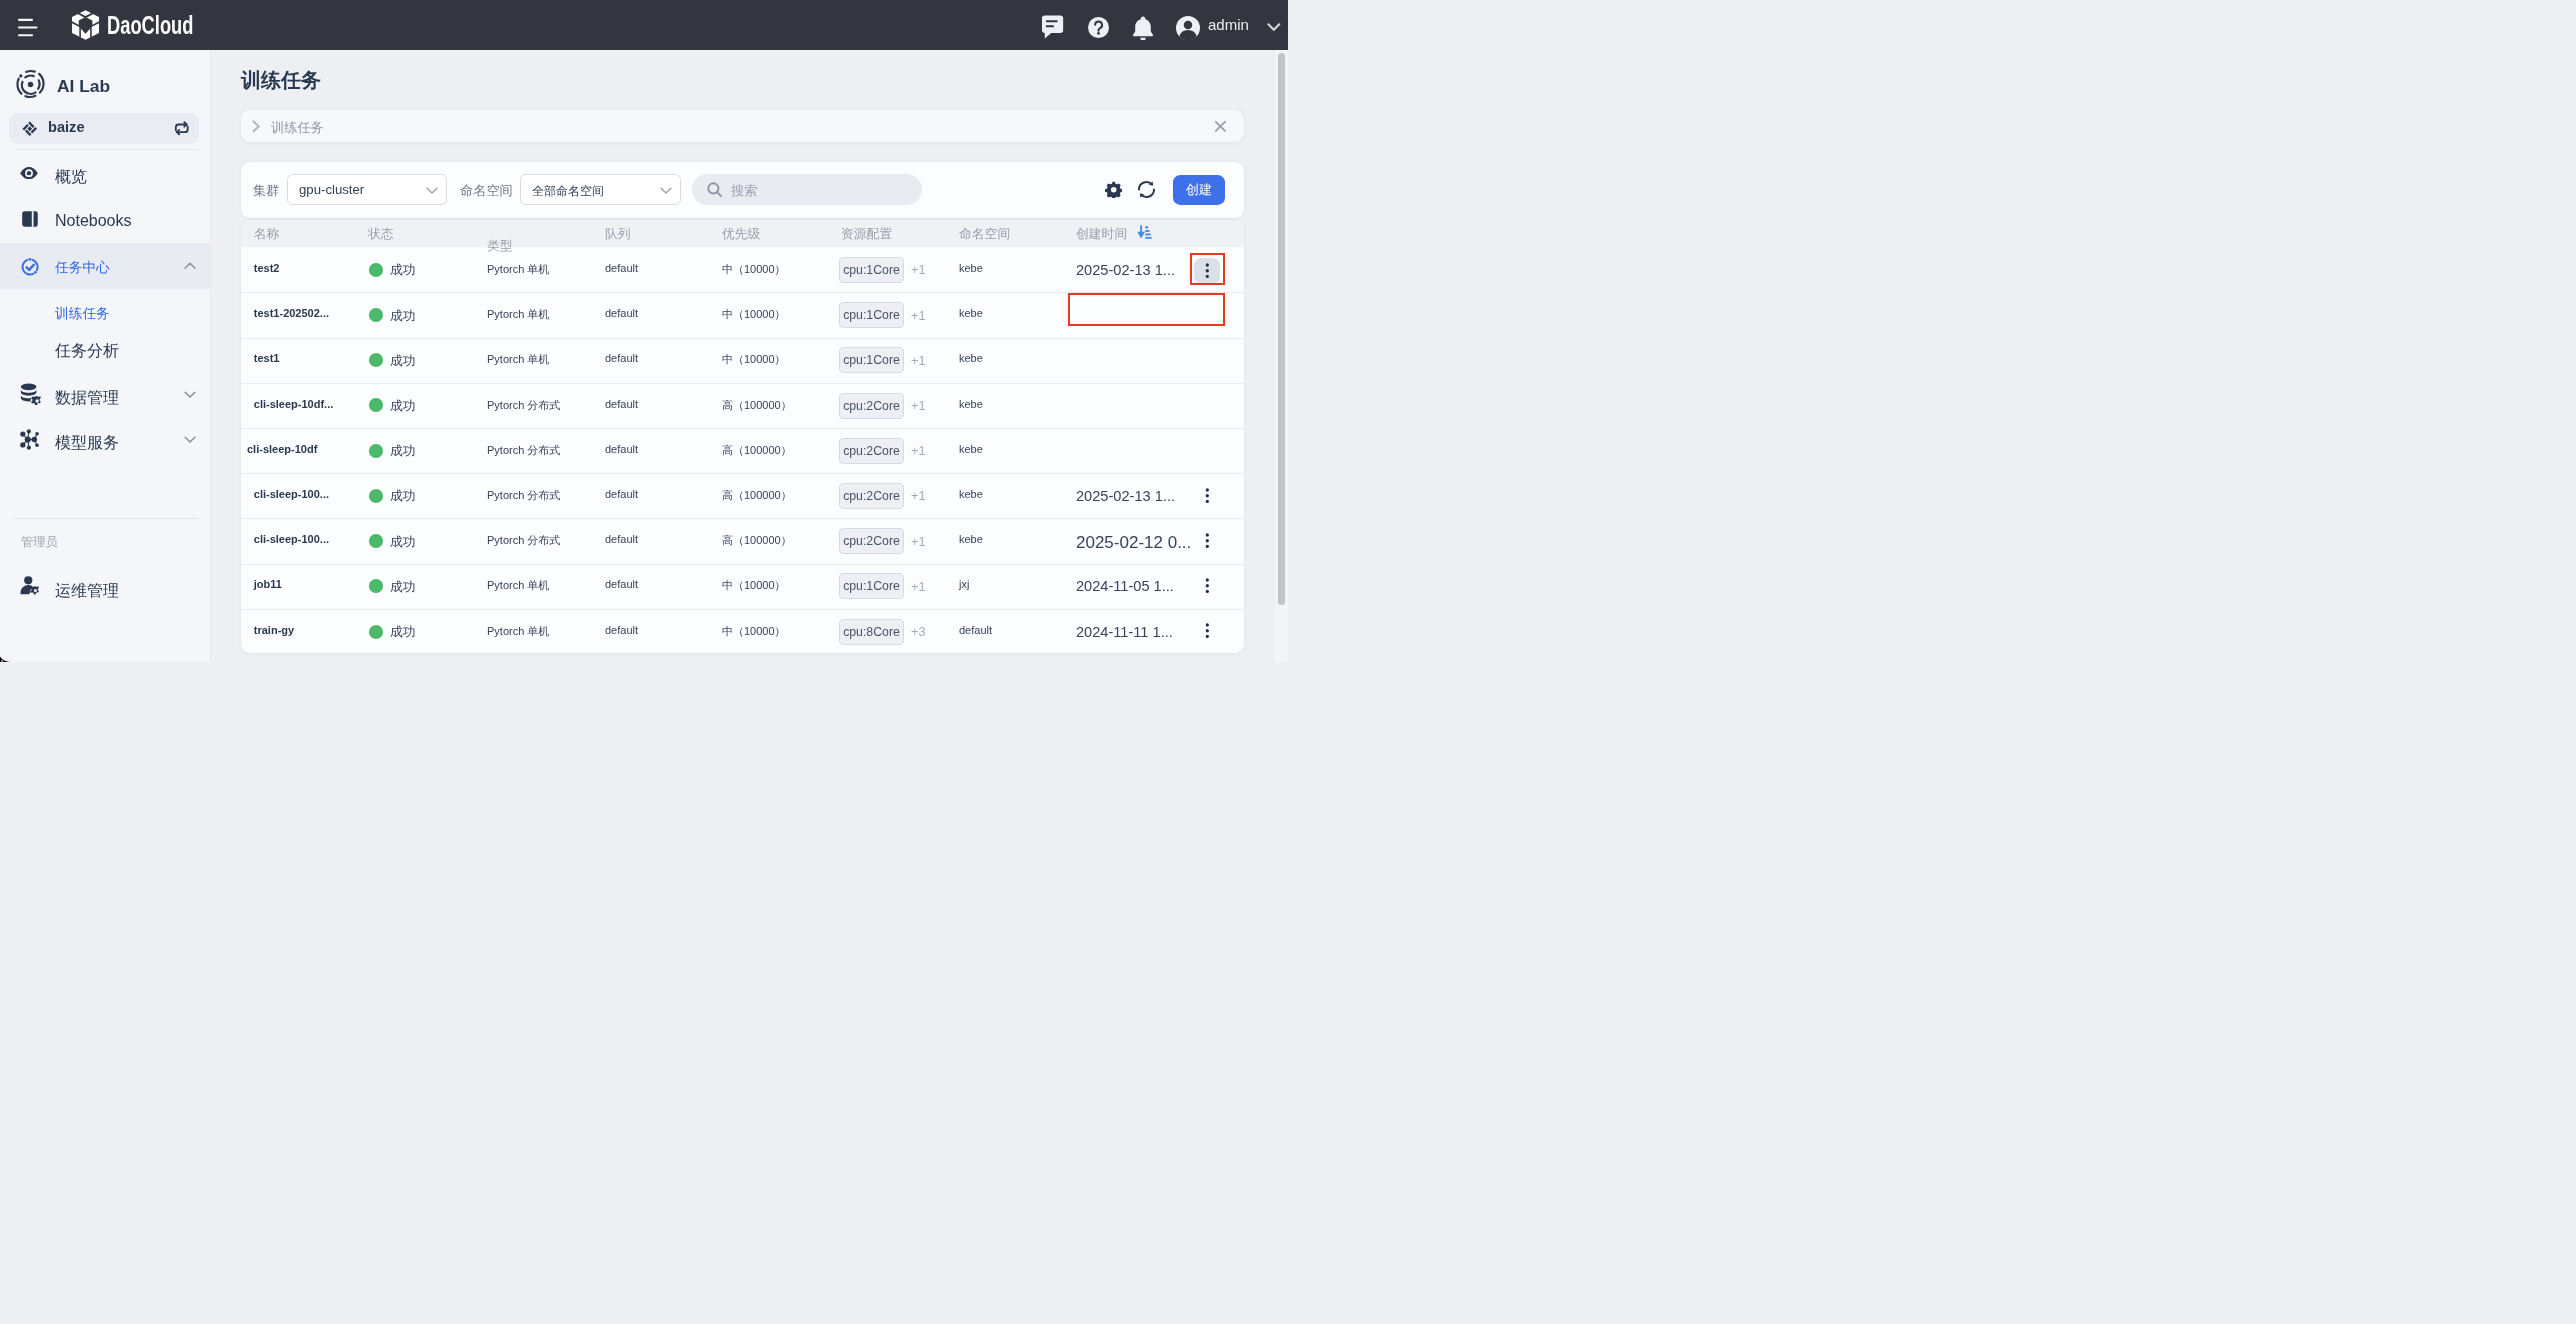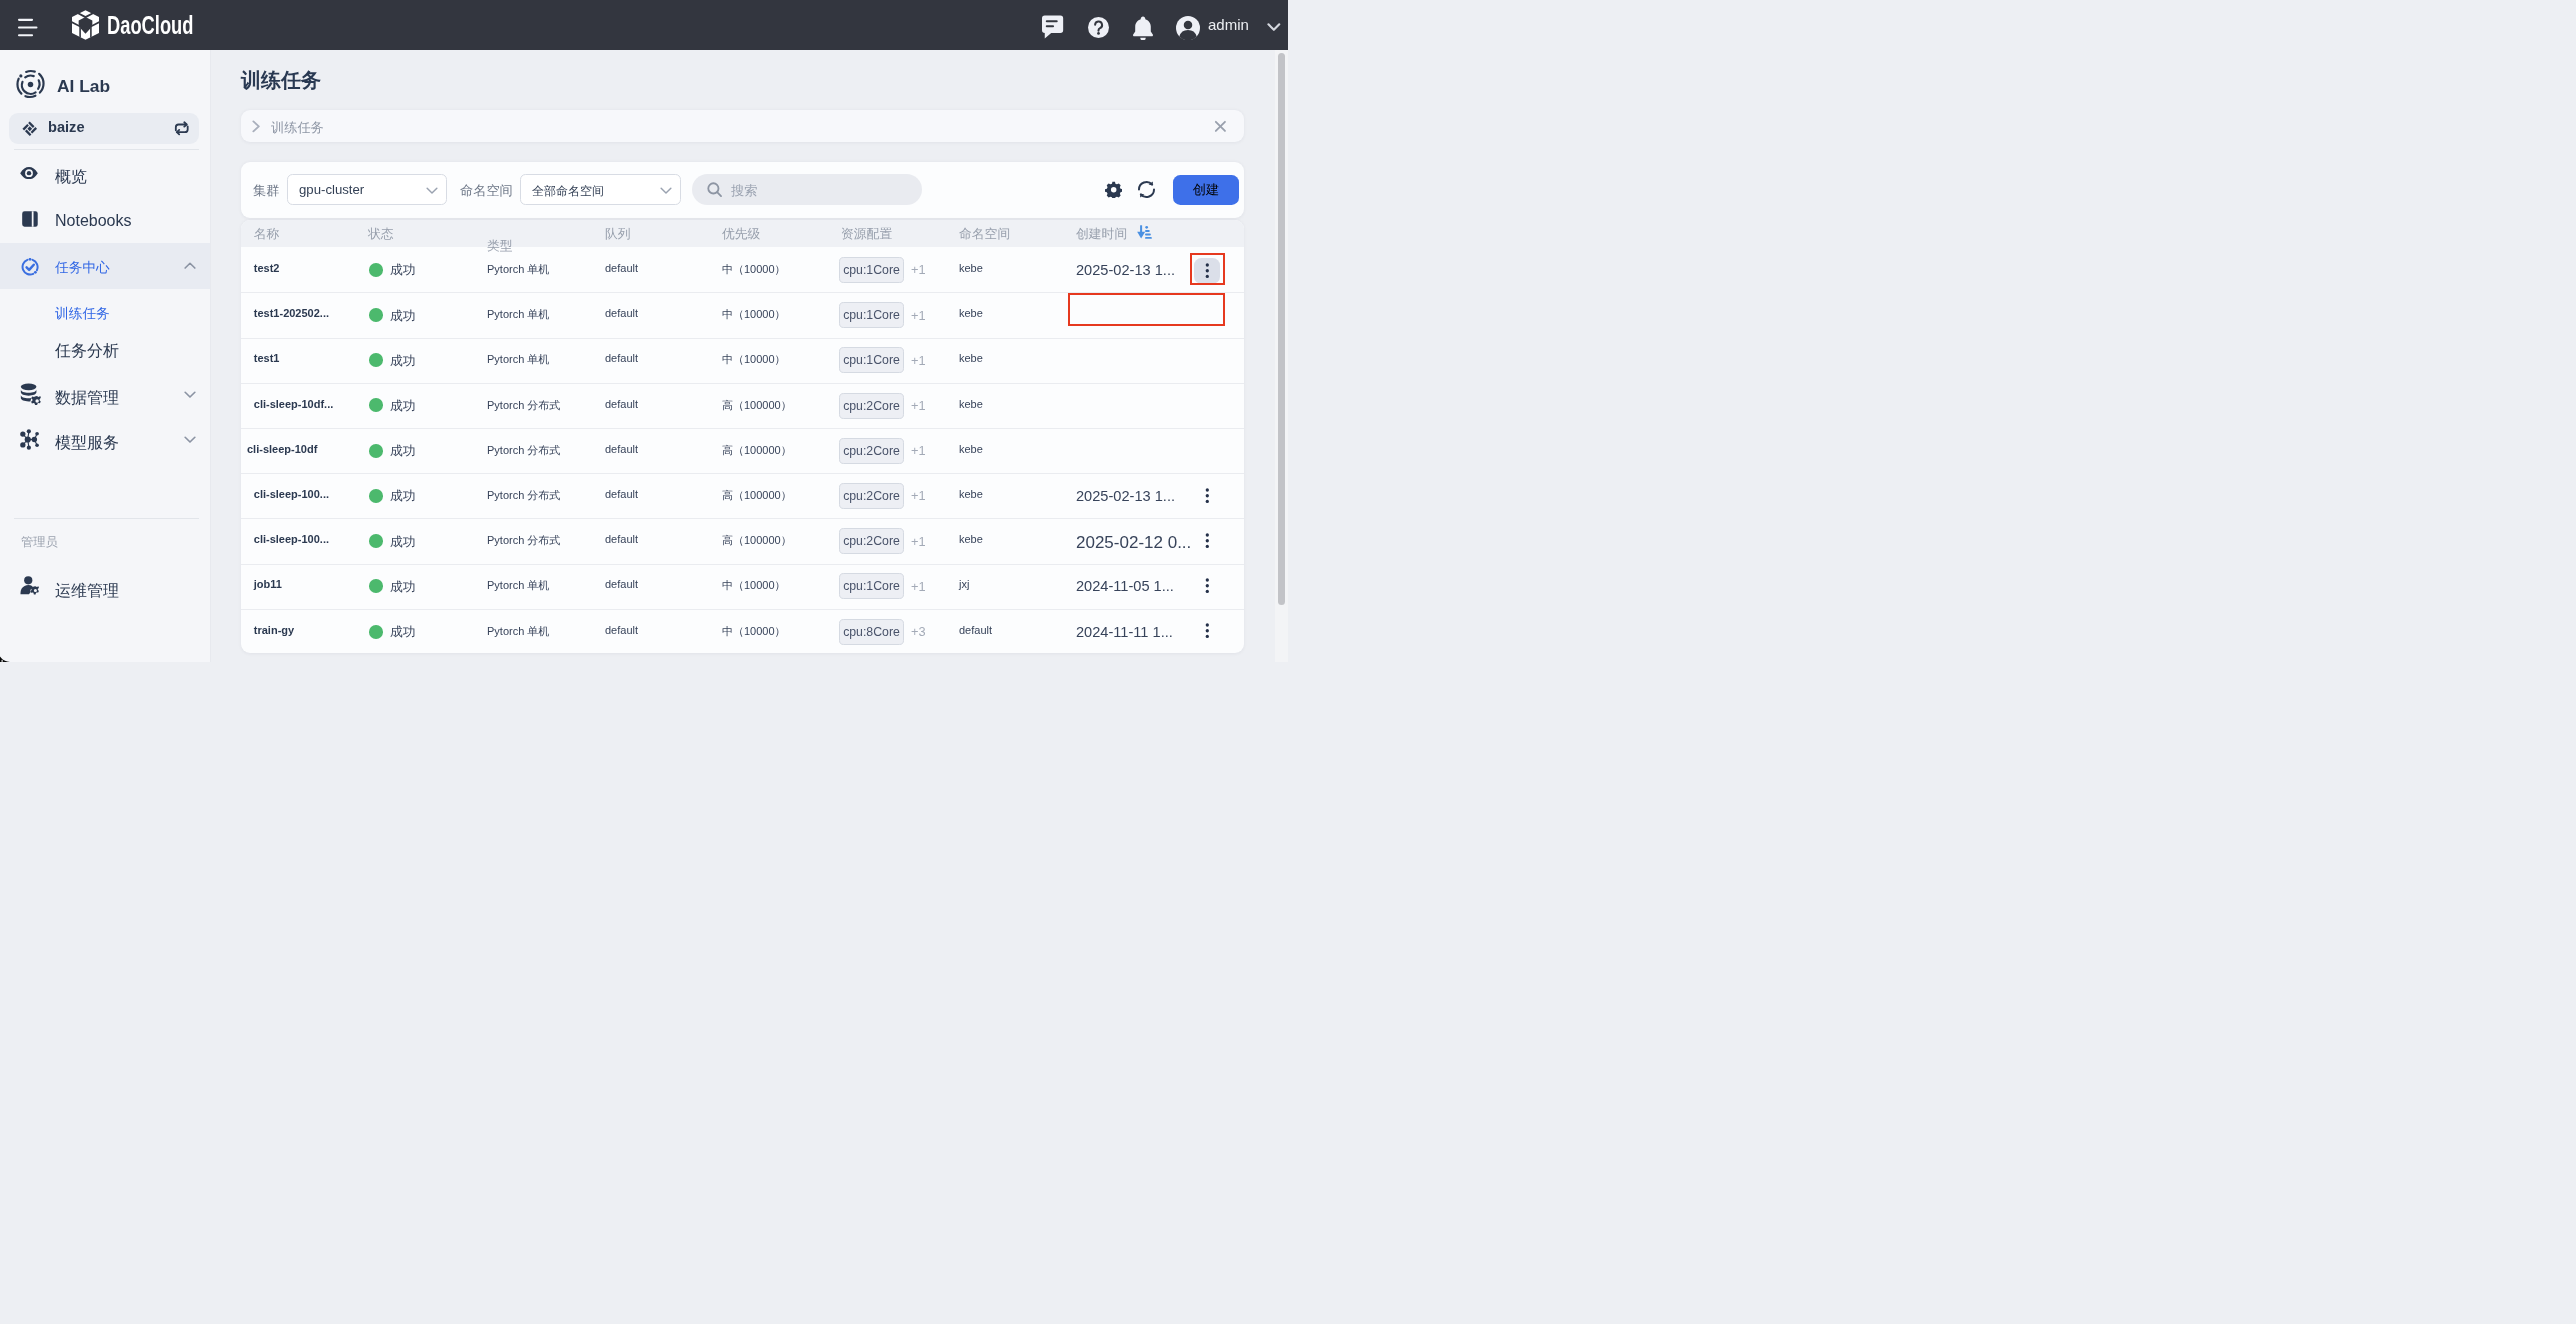--- a/index.html
+++ b/index.html
@@ -248,21 +248,21 @@
   </svg>
 
   <svg class="abs" style="left:926px;top:130px" width="19" height="19" viewBox="0 0 21 21">
     <g fill="none" stroke="#2b3950" stroke-width="2.2" stroke-linecap="round">
       <path d="M18.8 10.5 a8.3 8.3 0 0 1 -14.5 5.5"></path>
       <path d="M2.2 10.5 a8.3 8.3 0 0 1 14.5 -5.5"></path>
     </g>
     <path d="M17.6 1.6 L17.2 6.2 L12.8 5 Z" fill="#2b3950"></path>
     <path d="M3.4 19.4 L3.8 14.8 L8.2 16 Z" fill="#2b3950"></path>
   </svg>
-  <div class="abs" style="left:962px;top:125px;width:66px;height:30px;background:#3e70e9;border-radius:7.3px;color:#000000;font-size:13.2px;text-align:center;line-height:30px">创建</div>
+  <div class="abs" style="left:962px;top:125px;width:52px;height:30px;background:#3e70e9;border-radius:7.3px;color:#ffffff;font-size:13.2px;text-align:center;line-height:30px">创建</div>
 
   <div class="card" style="left:30px;top:170px;width:1003px;height:433px;overflow:hidden">
     <div style="position:absolute;left:0;top:0;width:1003px;height:27px;background:#eff1f5"></div>
     <div class="hlabel abs" style="left:12.8px;top:6.4px">名称</div>
     <div class="hlabel abs" style="left:127px;top:6.4px">状态</div>
     <div class="hlabel abs" style="left:246px;top:18px">类型</div>
     <div class="hlabel abs" style="left:364px;top:6.4px">队列</div>
     <div class="hlabel abs" style="left:481px;top:6.4px">优先级</div>
     <div class="hlabel abs" style="left:600px;top:6.4px">资源配置</div>
     <div class="hlabel abs" style="left:718px;top:6.4px">命名空间</div>

